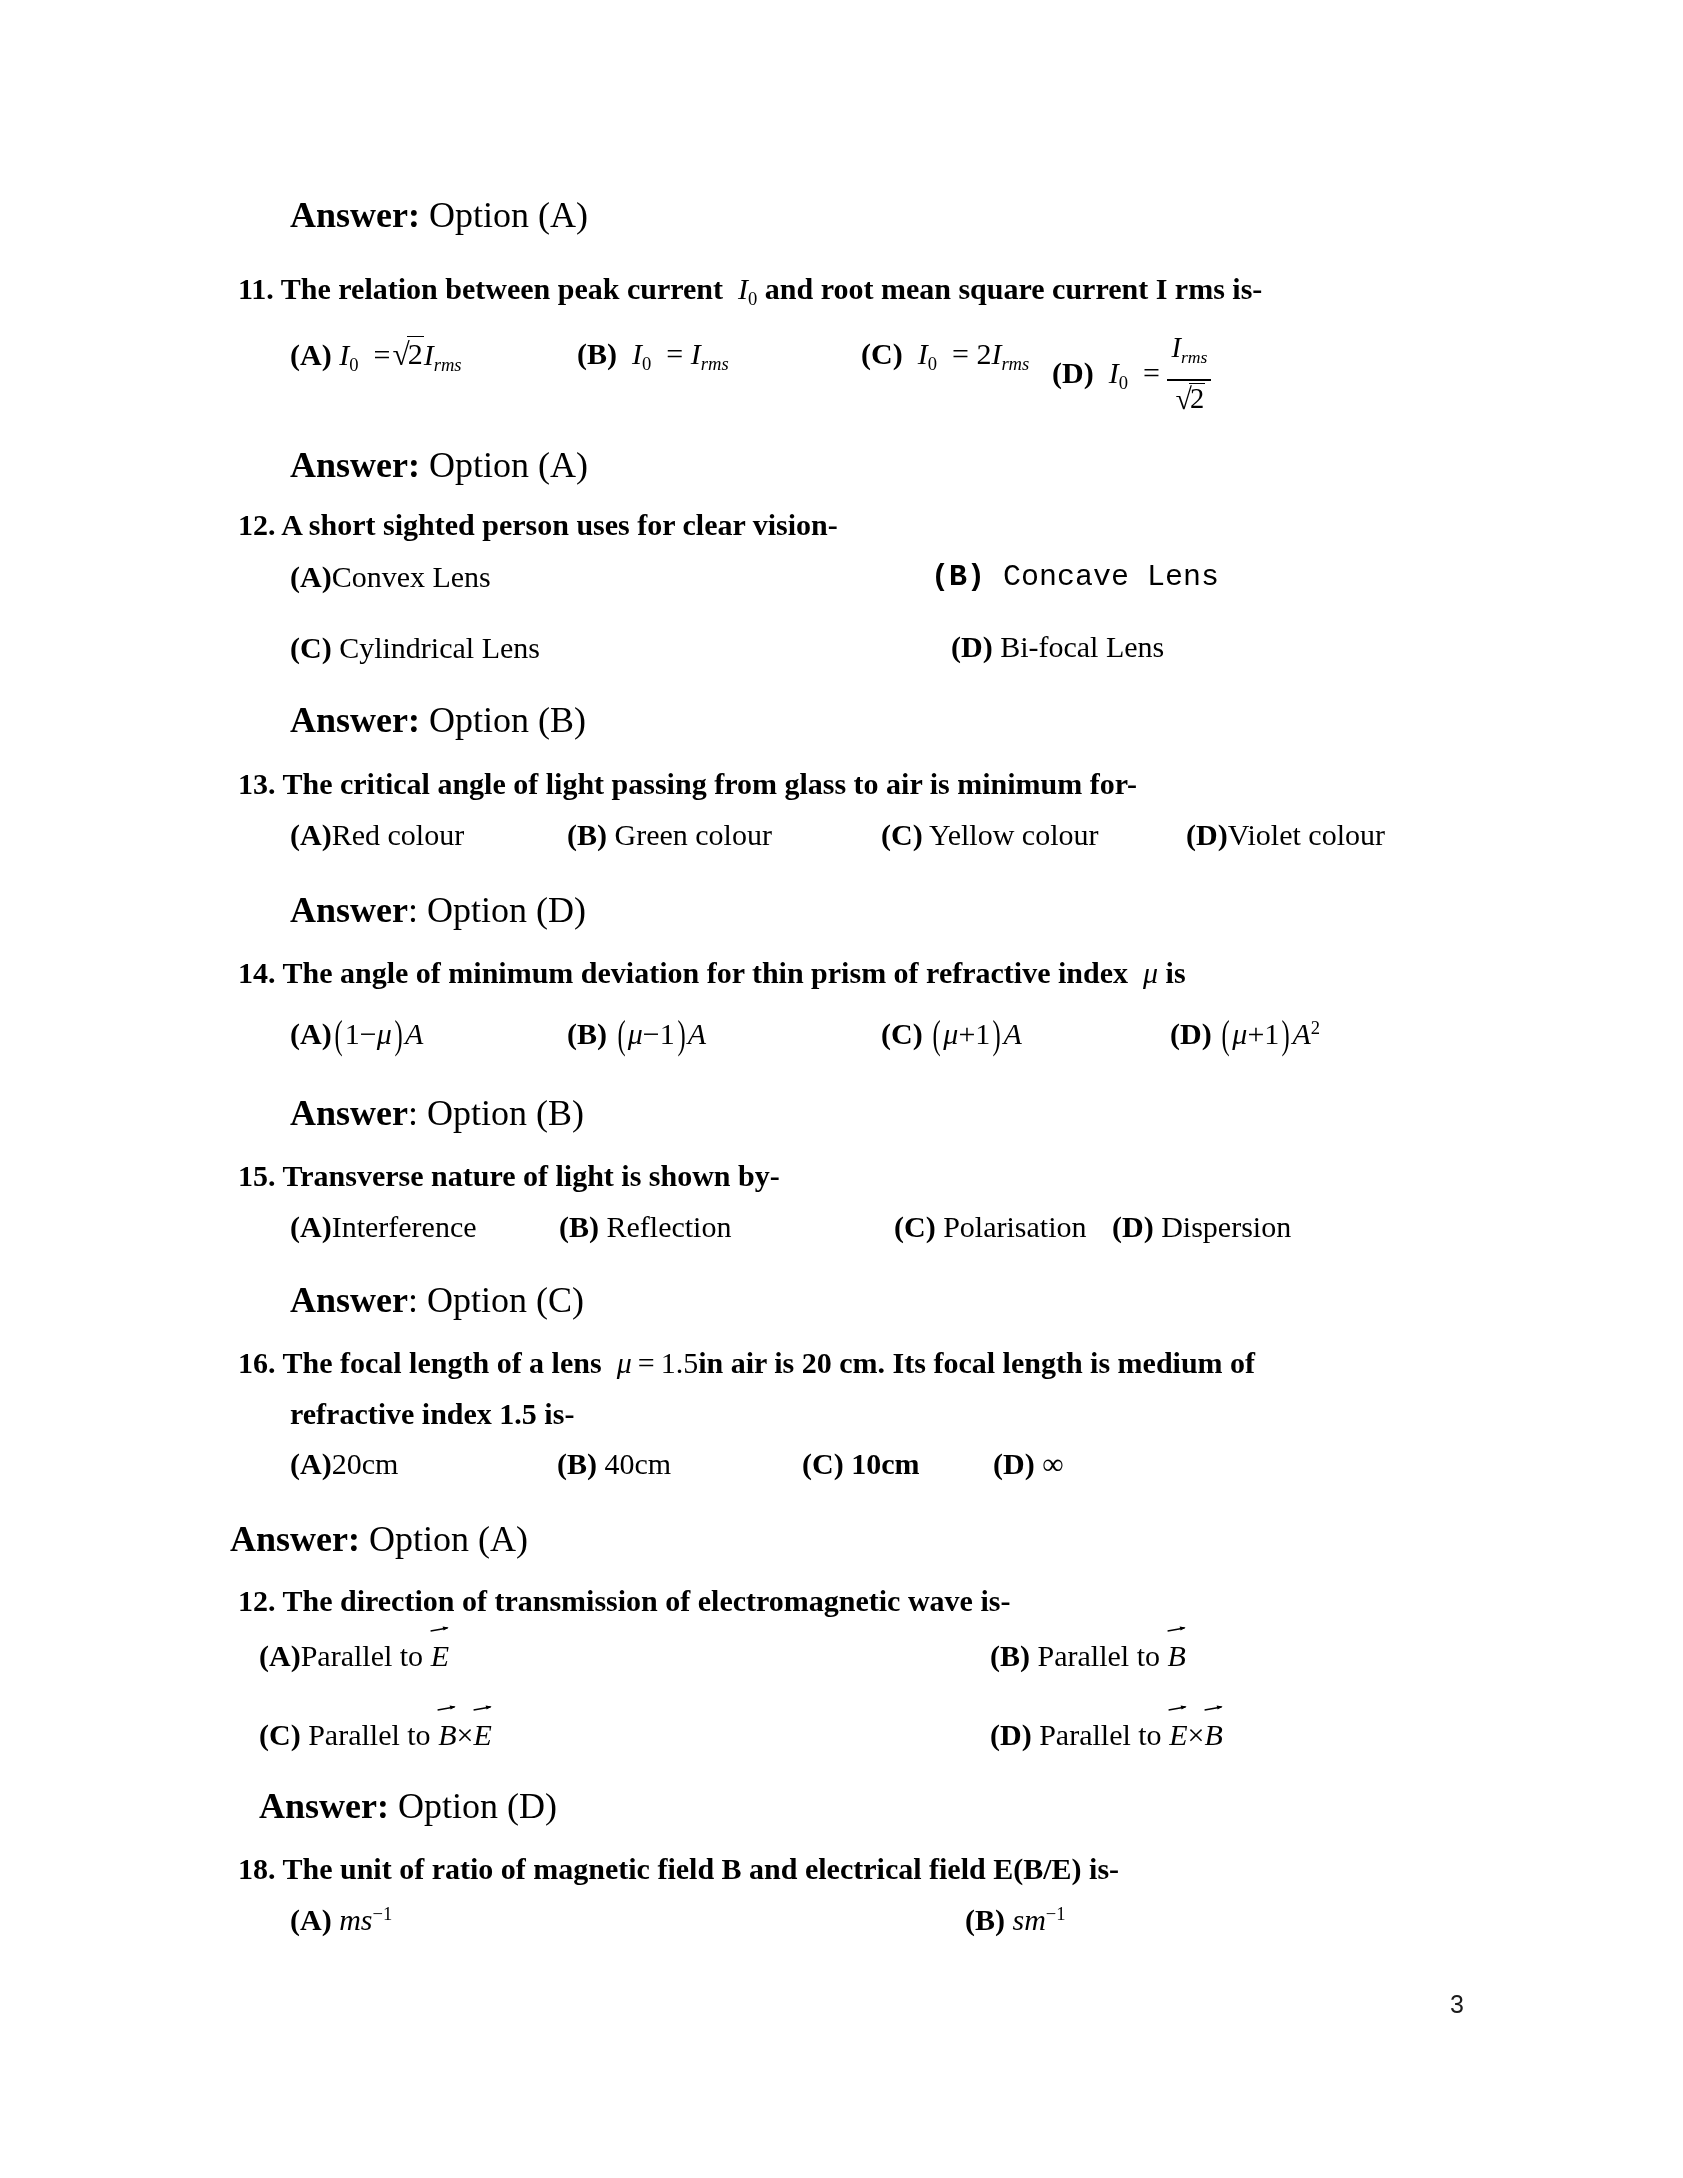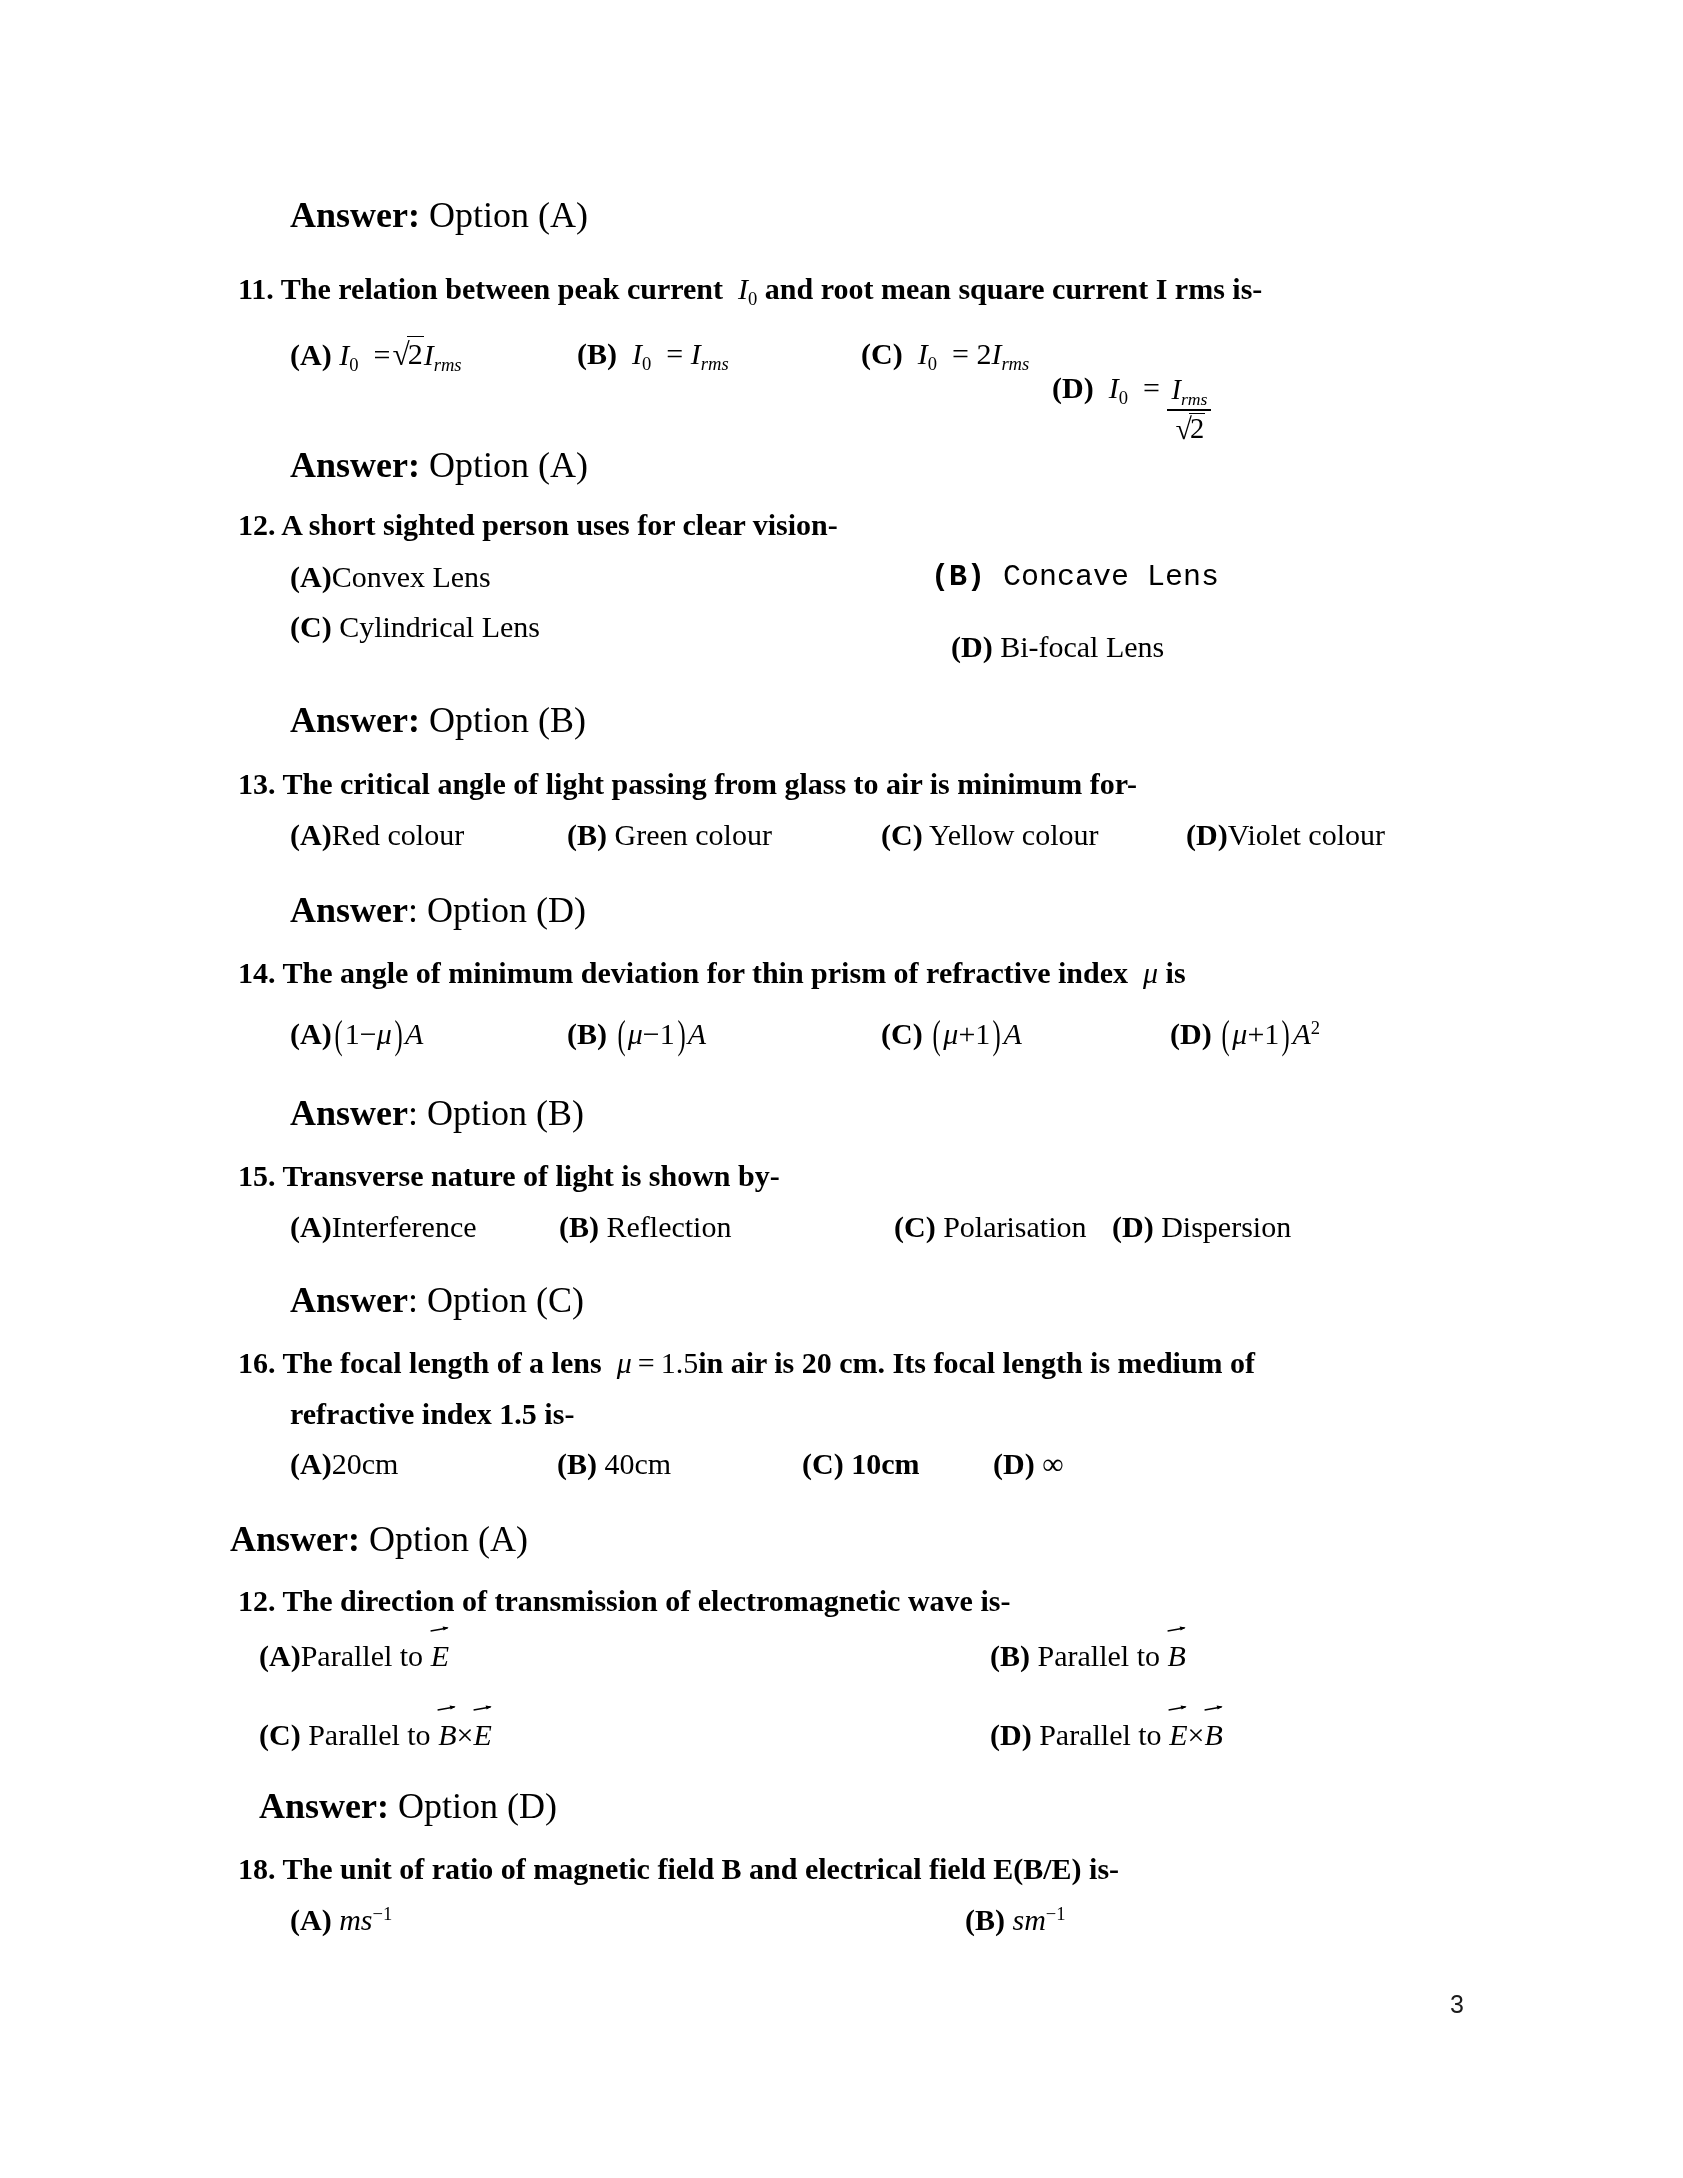--- a/index.html
+++ b/index.html
@@ -119,24 +119,23 @@
   .frac {
     display: inline-block;
     vertical-align: middle;
     text-align: center;
     position: relative;
     top: -2px;
     line-height: 1.04;
   }
   .frac > .num {
     display: block;
-    padding: 0 4px 1px 4px;
+    padding: 0 4px 13px 4px;
     border-bottom: 2.2px solid #000;
     font-size: 0.95em;
-    margin-top: 42px;
   }
   .frac > .den {
     display: block;
     padding: 2px 4px 0 4px;
     font-size: 0.95em;
   }
 
   
   .vec {
     display: inline-block;
@@ -218,21 +217,21 @@
     <span>12.</span>
     <span>A short sighted person uses for clear vision-</span>
   </div>
 
   <div class="opt" style="left:290px; top:560px;">
     <span class="lbl">(A)</span><span>Convex Lens</span>
   </div>
   <div class="opt" style="left:931px; top:560px;font-family:Liberation Mono, monospace;">
     <span class="lbl">(B)</span><span> Concave Lens</span>
   </div>
-  <div class="opt" style="left:290px; top:610px;">
+  <div class="opt" style="left:290px; top:631px;">
     <span class="lbl">(C)</span><span> Cylindrical Lens</span>
   </div>
   <div class="opt" style="left:951px; top:630px;">
     <span class="lbl">(D)</span><span> Bi-focal Lens</span>
   </div>
 
   <div class="ans" style="left:290px; top:699px;">
     <b>Answer:</b><span> Option (B)</span>
   </div>
 

